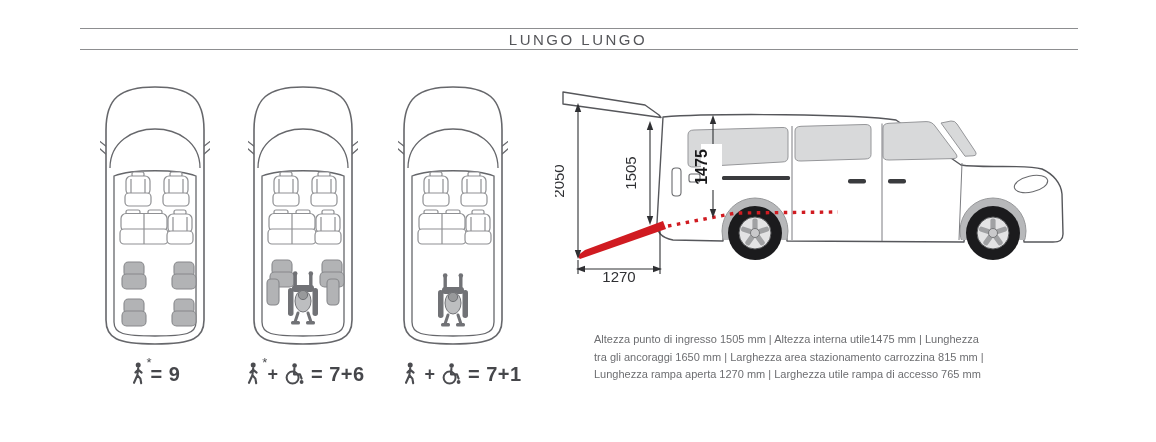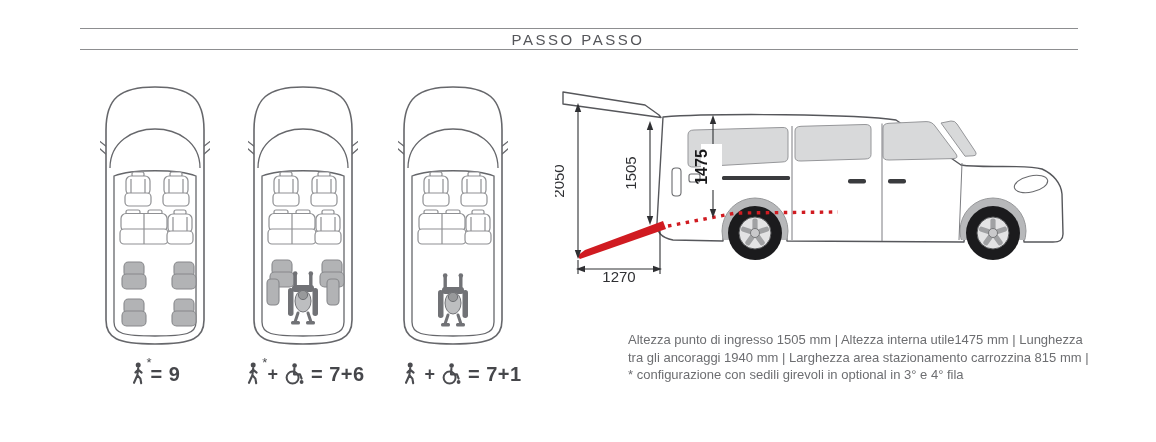--- a/index.html
+++ b/index.html
@@ -40,31 +40,31 @@
   .rim{fill:#e3e3e4;stroke:#58595b;stroke-width:1;}
   .spoke{fill:#a0a1a3;}
   .hub{fill:#c9c9cb;stroke:#77787a;stroke-width:1;}
   .ramp{fill:#d01b21;}
   .floor-dots{stroke:#d01b21;stroke-width:3.4;stroke-dasharray:3.5 5.5;fill:none;}
   .dim-line{stroke:#2f3033;stroke-width:1.1;fill:none;}
   .dim-arrow{fill:#2f3033;}
   .dim-text{font-family:"Liberation Sans",sans-serif;font-size:15px;fill:#2f3033;}
   .dim-text-big{font-family:"Liberation Sans",sans-serif;font-size:16px;font-weight:700;fill:#18181a;}
   
-  .specs{position:absolute;left:628px;top:331px;width:480px;color:#6d6e71;
-      font-size:13px;line-height:17.5px;}
+  .specs{position:absolute;left:594px;top:331px;width:480px;color:#6d6e71;
+      font-size:11px;line-height:17.5px;}
   .specs div{white-space:nowrap;}
 </style>
 </head>
 <body>
 
 <div class="page">
 
   <div class="rule top"></div>
-  <div class="page-title">PASSO PASSO</div>
+  <div class="page-title">LUNGO LUNGO</div>
   <div class="rule bottom"></div>
 
   <div class="van-config" style="left:100px">
     <svg viewBox="0 0 110 264" width="110" height="264">
         <path class="tv-mirror" d="M7,63 L-2,56 L-4.5,61 L7,71 Z"></path>
         <path class="tv-mirror" d="M103,63 L112,56 L114.5,61 L103,71 Z"></path>
         <path class="tv-body" d="M6,46 C6,14 20,3 55,3 C90,3 104,14 104,46 L104,236 C104,254 93,260 55,260 C17,260 6,254 6,236 Z"></path>
         <path class="tv-line" d="M10,84 C10,32 100,32 100,84"></path>
         <path class="tv-line" d="M14,92 C32,85 78,85 96,92 L96,238 C96,250 86,252 55,252 C24,252 14,250 14,238 Z"></path>
         <g>
@@ -364,17 +364,17 @@
       <path class="dim-line" d="M105,149 L105,192"></path>
       <path class="dim-line" d="M27,187 L101,187"></path>
       <polygon class="dim-arrow" points="21,187 30,183.8 30,190.2"></polygon>
       <polygon class="dim-arrow" points="107,187 98,183.8 98,190.2"></polygon>
       <text class="dim-text" text-anchor="middle" x="64" y="200">1270</text>
     </g>
   </svg>
 
   <div class="specs">
     <div>Altezza punto di ingresso 1505 mm | Altezza interna utile1475 mm | Lunghezza</div>
-    <div>tra gli ancoraggi 1940 mm | Larghezza area stazionamento carrozzina 815 mm |</div>
-    <div>* configurazione con sedili girevoli in optional in 3° e 4° fila</div>
+    <div>tra gli ancoraggi 1650 mm | Larghezza area stazionamento carrozzina 815 mm |</div>
+    <div>Lunghezza rampa aperta 1270 mm | Larghezza utile rampa di accesso 765 mm</div>
   </div>
 
 </div>
 
 </body></html>

